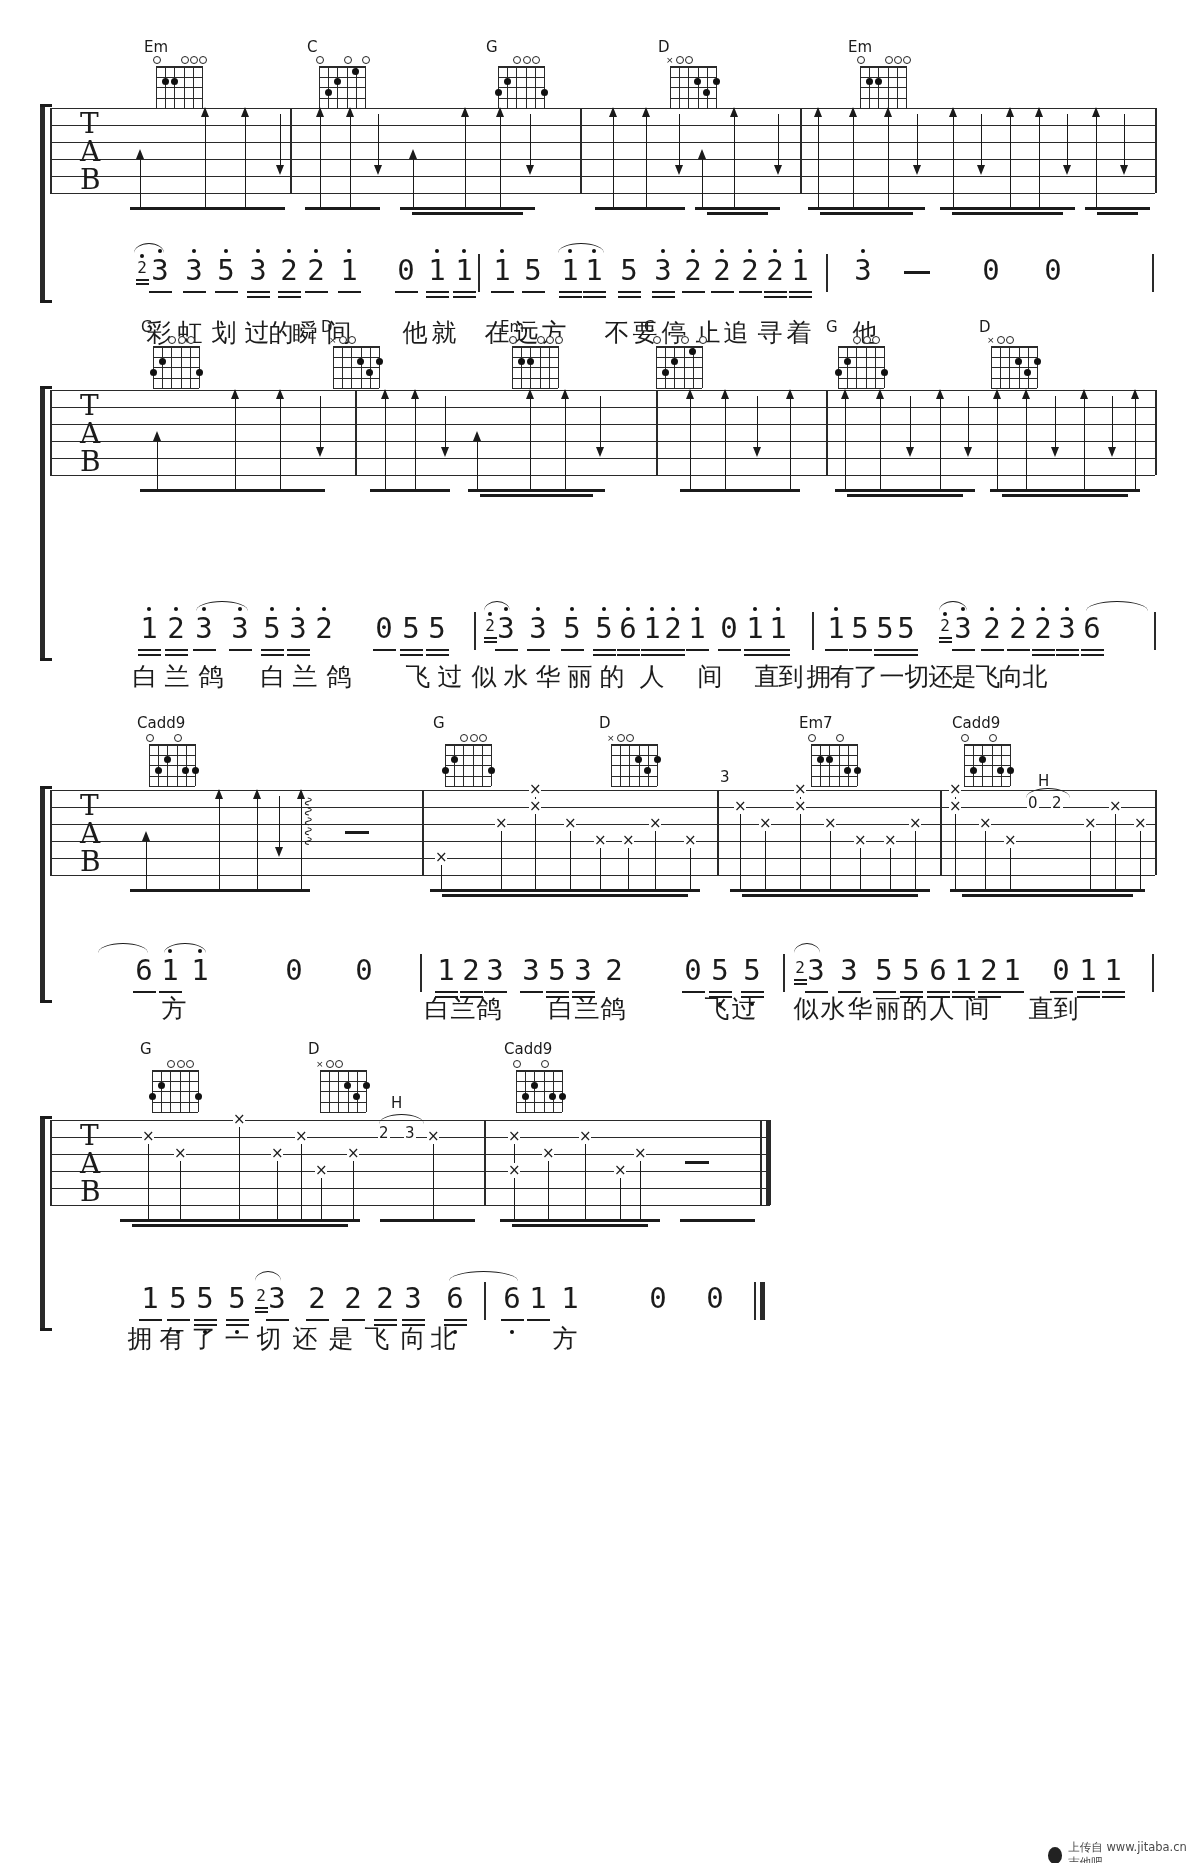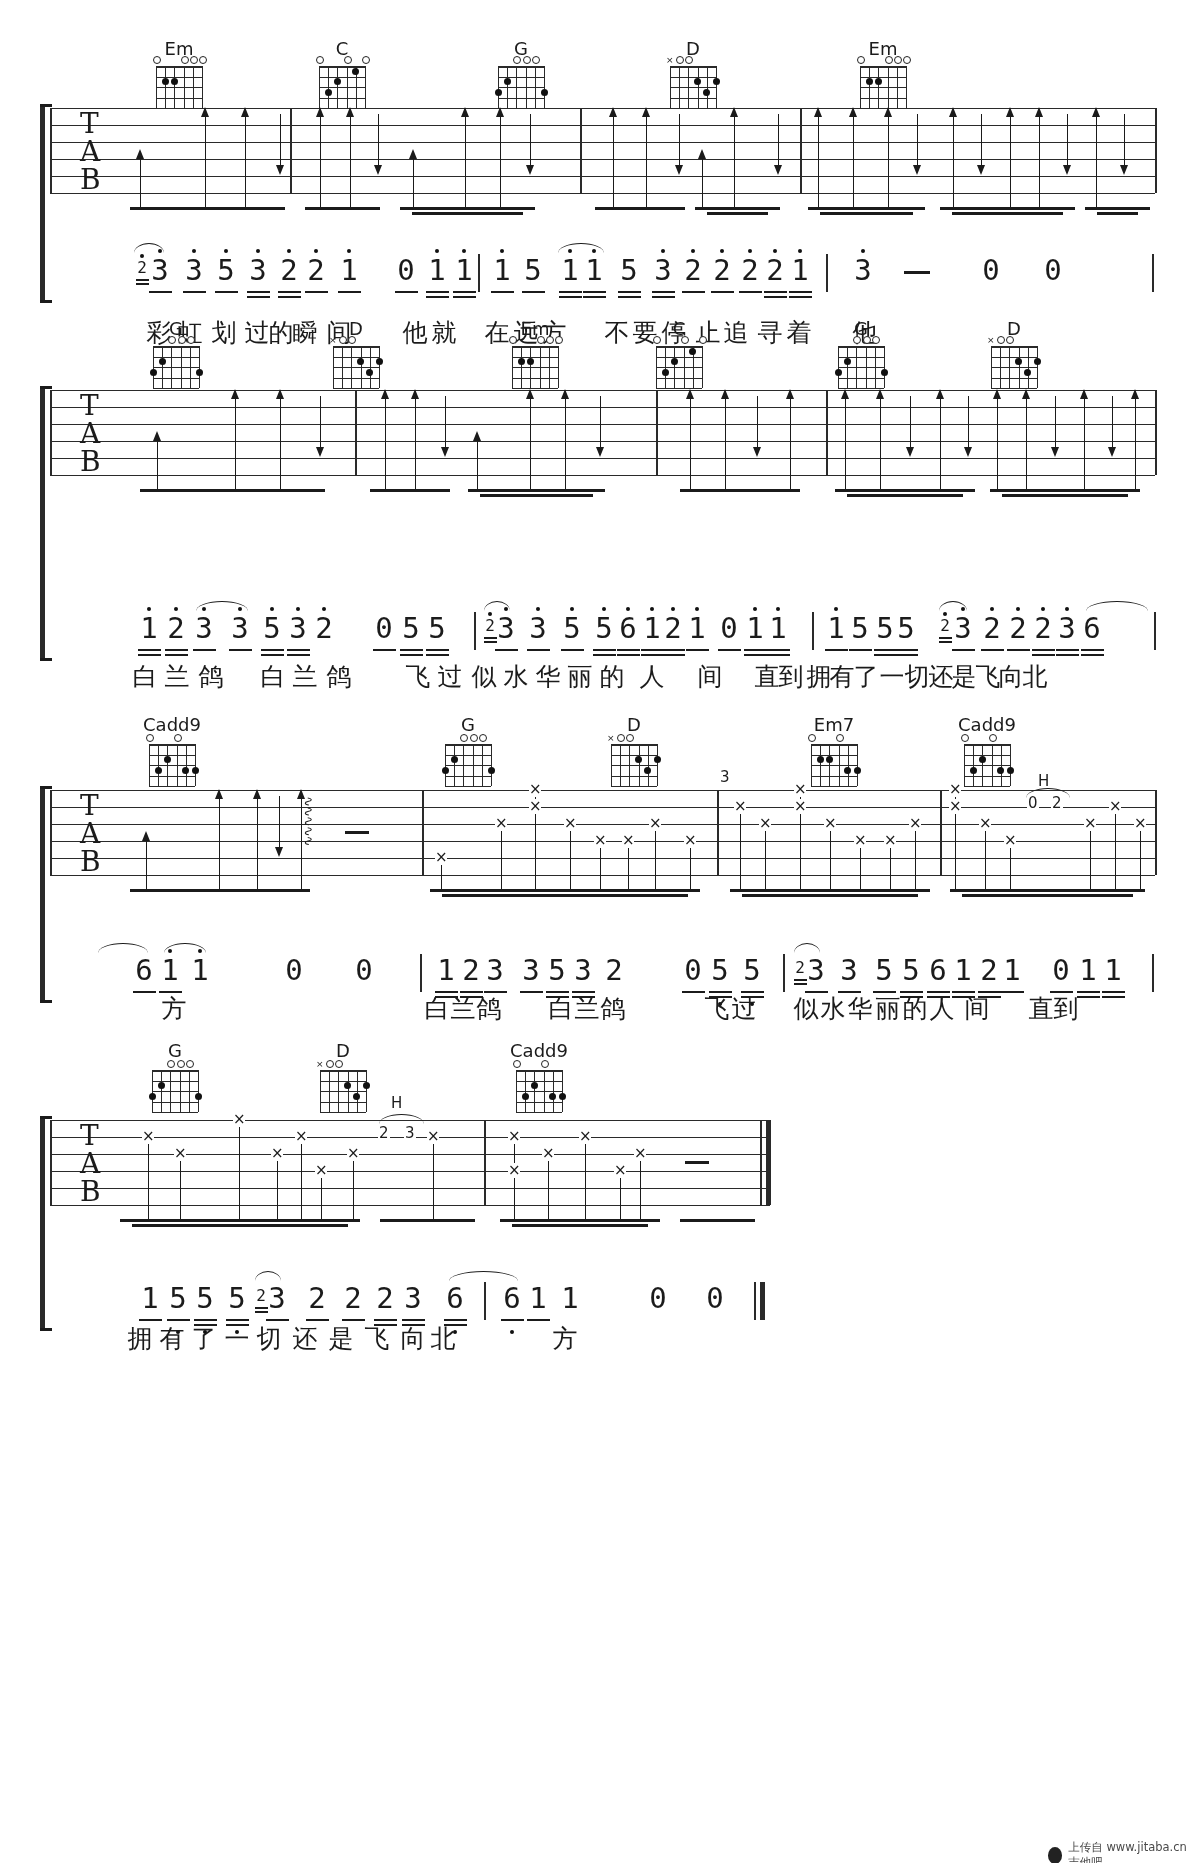--- a/index.html
+++ b/index.html
@@ -2,21 +2,21 @@
 <html><head>
 <meta charset="utf-8">
 <style>
   html,body{margin:0;padding:0;background:#fff;}
   #canvas{position:relative;width:1200px;height:1863px;background:#fff;overflow:hidden;
           font-family:"DejaVu Sans",sans-serif;color:#1b1b1b;}
   .abs{position:absolute;}
   .hline{background:#2a2a2a;height:1.4px;}
   .vline{background:#2a2a2a;width:1.5px;}
   .stafflabel{font-family:"DejaVu Serif",serif;font-size:28px;line-height:1;}
-  .chordlabel{font-size:18px;line-height:1;text-align:center;}
+  .chordlabel{font-size:15px;line-height:1;}
   .opencirc{width:6px;height:6px;border:1.2px solid #222;border-radius:50%;background:#fff;}
   .mutex{font-size:9px;line-height:1;}
   .fdot{width:7px;height:7px;background:#111;border-radius:50%;}
   .jnum{font-family:"DejaVu Sans Mono",monospace;font-size:29px;line-height:1;width:24px;text-align:center;}
   .jnum.grace{font-size:16px;width:14px;}
   .odot{width:4px;height:4px;background:#111;border-radius:50%;}
   .uline{height:1.8px;background:#1b1b1b;}
   .tie{border-top:1.6px solid #1b1b1b;border-radius:50% 50% 0 0/100% 100% 0 0;height:9px;background:transparent;}
   .lyr{font-size:25px;line-height:1;width:28px;text-align:center;}
   .xmark{font-size:15px;line-height:1;width:12px;text-align:center;}

